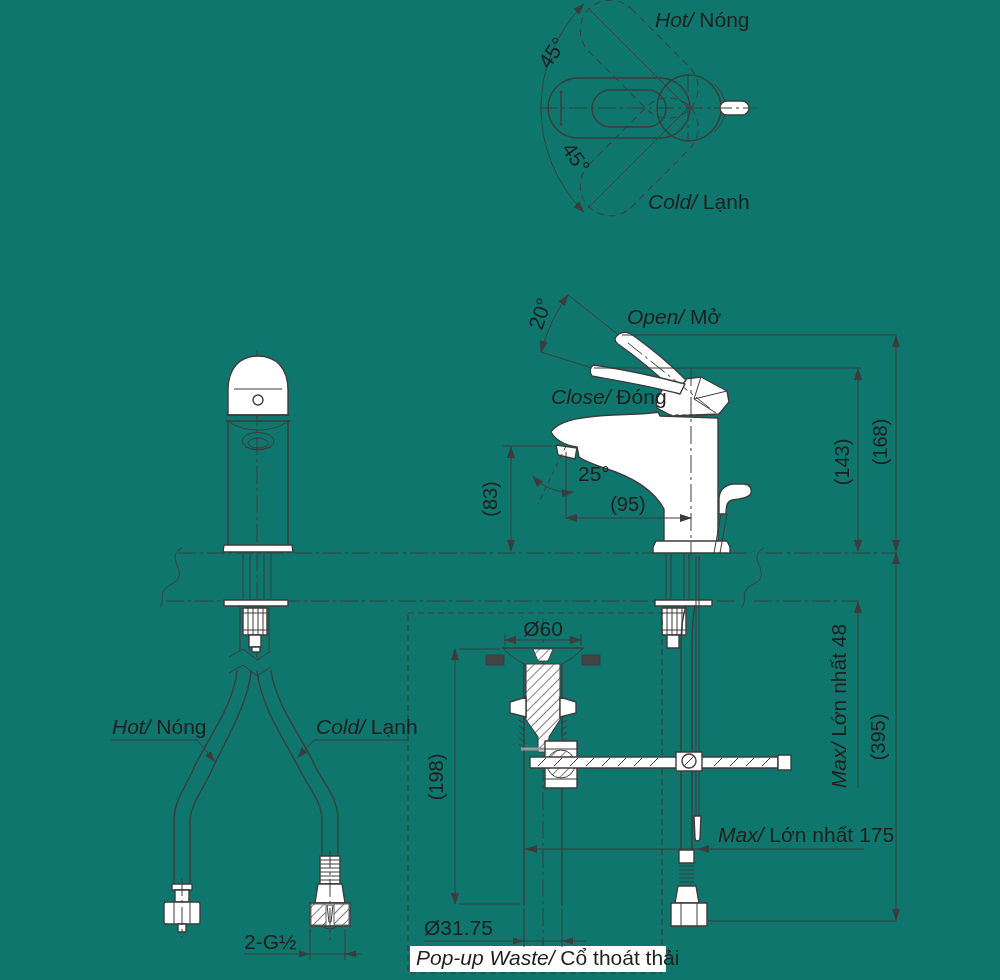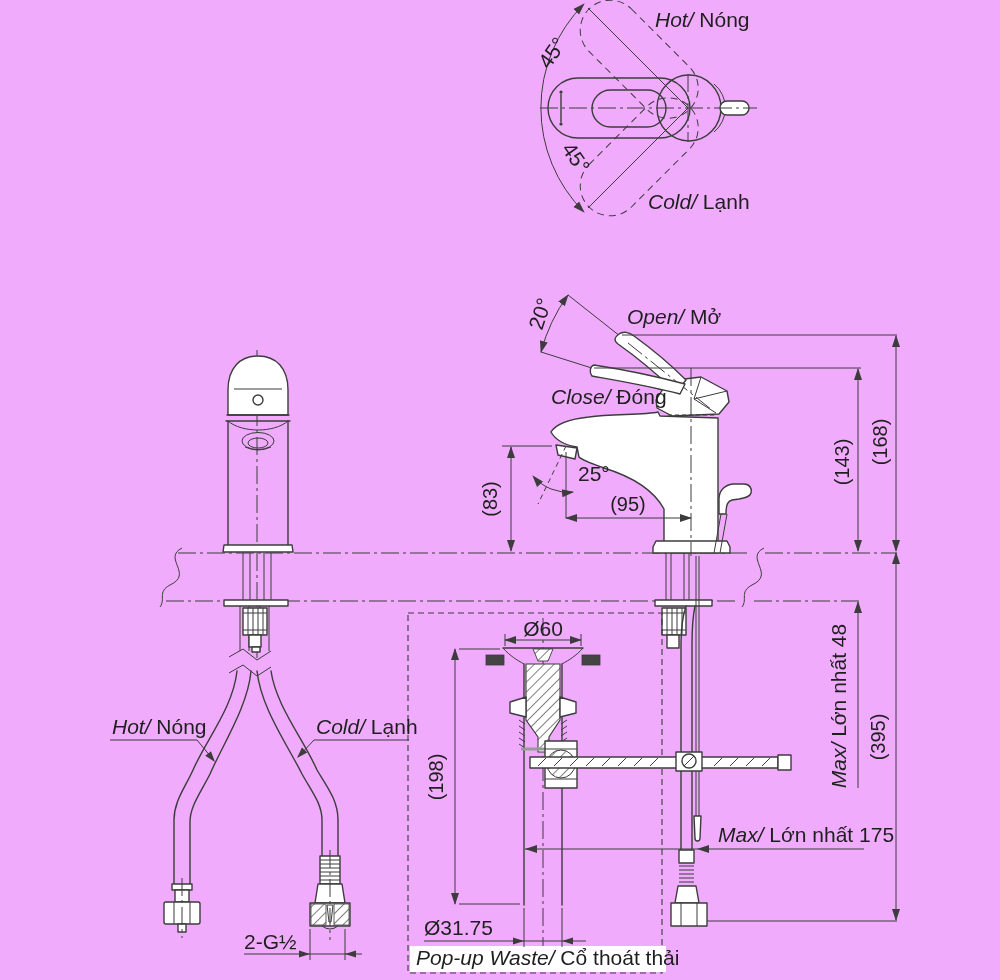--- a/index.html
+++ b/index.html
@@ -1,16 +1,16 @@
 <!DOCTYPE html>
 <html><head>
 <meta charset="utf-8">
 <style>
   html,body{margin:0;padding:0;background:#fff;}
-  .stage{position:relative;width:1000px;height:980px;background:#f0abfc;overflow:hidden;}
+  .stage{position:relative;width:1000px;height:980px;background:#0f766e;overflow:hidden;}
   svg text{font-family:"Liberation Sans", sans-serif;fill:#1f1f1f;}
   .t21{font-size:21px;}
   .t20{font-size:20px;}
   .it{font-style:italic;}
   .ln{stroke:#3c3c3c;stroke-width:1.4;fill:none;stroke-linecap:round;stroke-linejoin:round;}
   .lnf{stroke:#3c3c3c;stroke-width:1.4;fill:#fff;stroke-linejoin:round;}
   .tn{stroke:#3c3c3c;stroke-width:1;fill:none;}
   .cl{stroke:#3c3c3c;stroke-width:1;fill:none;stroke-dasharray:18 4 3 4;}
   .dsh{stroke:#3c3c3c;stroke-width:1.1;fill:none;stroke-dasharray:6 4;}
   .arr{fill:#3c3c3c;stroke:none;}

